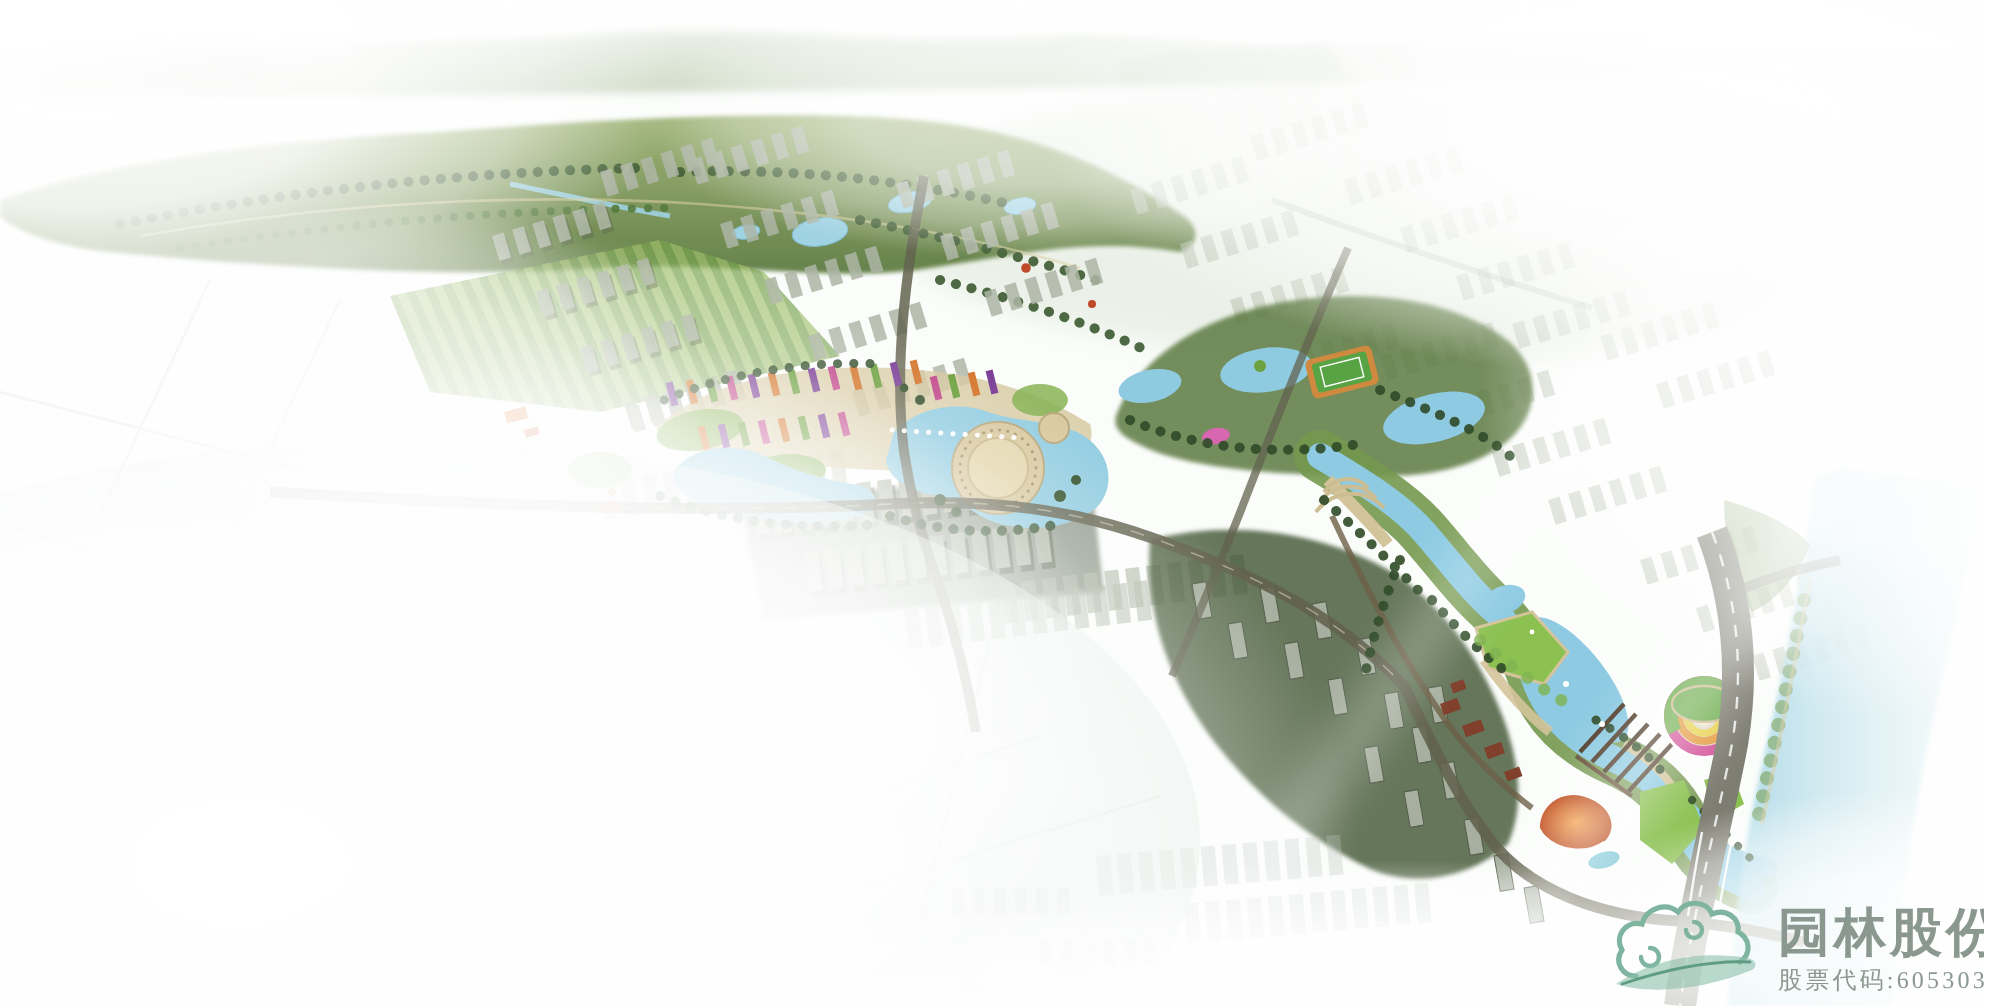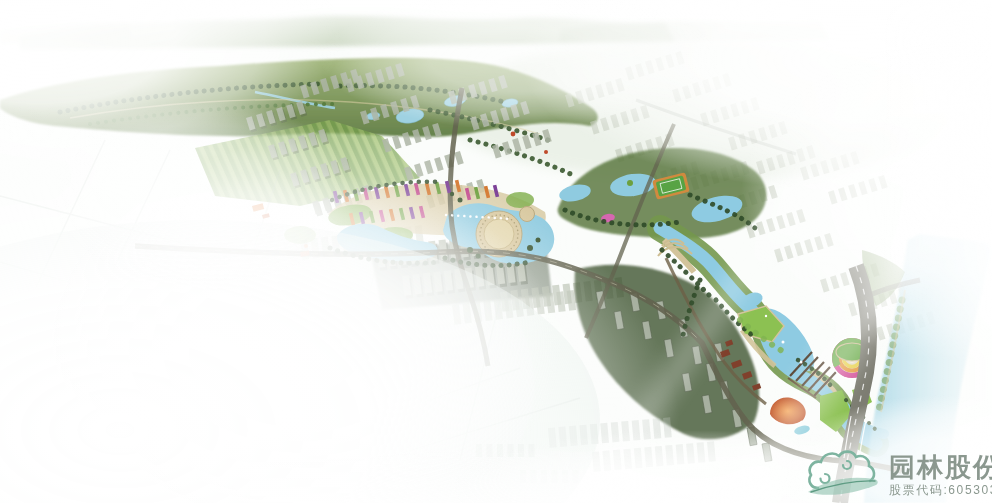--- a/index.html
+++ b/index.html
@@ -1,17 +1,17 @@
 <!DOCTYPE html>
 <html><head>
 <meta charset="utf-8">
 <style>
   html,body{margin:0;padding:0;background:#ffffff;}
   .canvas{position:relative;width:992px;height:503px;overflow:hidden;background:#fdfefd;
-          font-family:Liberation Sans, sans-serif;}
+          font-family:Liberation Serif, serif;}
   .scene{position:absolute;left:0;top:0;}
   .logo{position:absolute;left:804px;top:447px;width:196px;height:56px;display:flex;align-items:center;}
   .logo-icon{flex:0 0 auto;}
   .logo-text{margin-left:5px;line-height:1;}
   .company{font-size:26px;font-weight:bold;color:#8b988f;letter-spacing:2px;white-space:nowrap;}
   .stock{font-size:12px;color:#8b988f;letter-spacing:1.6px;margin-top:4px;white-space:nowrap;}
 </style>
 </head>
 <body>
 

